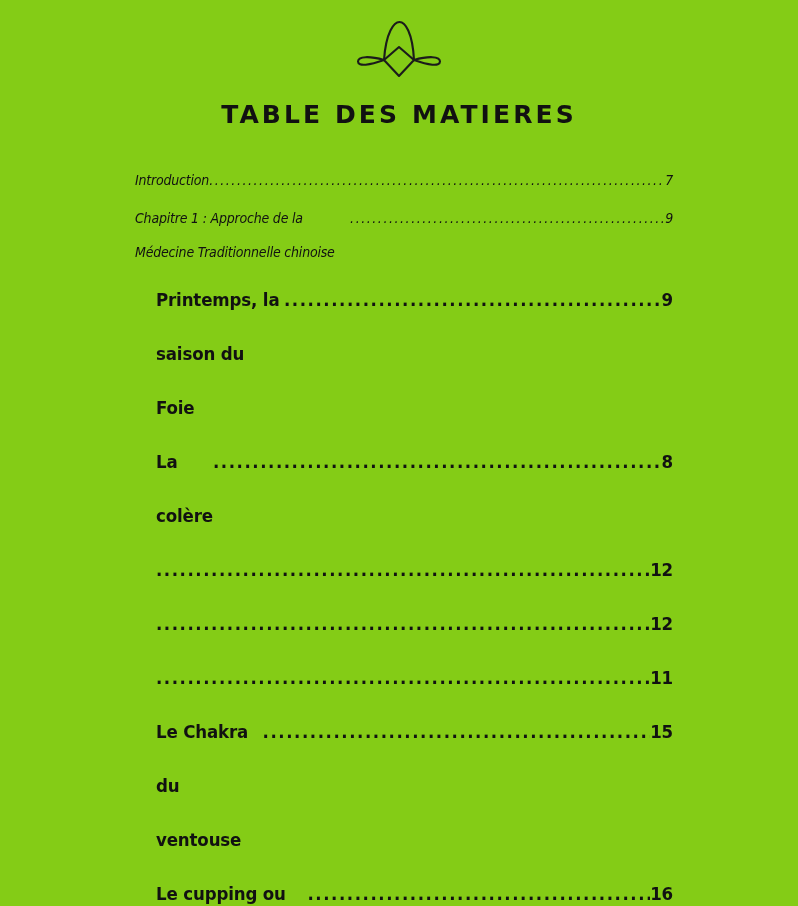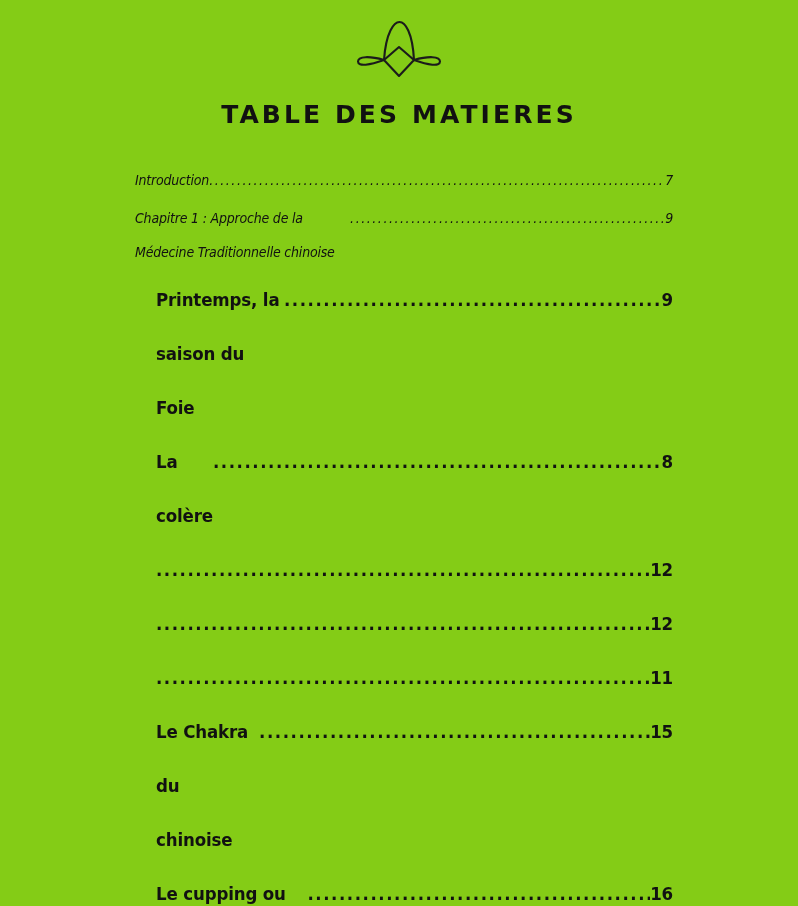--- a/index.html
+++ b/index.html
@@ -175,21 +175,21 @@
       <span class="leader">..................................................................................................</span>
       <span class="page-num">12</span>
     </div>
 
     <div class="toc-entry level-2">
       <span class="leader">..................................................................................................</span>
       <span class="page-num">11</span>
     </div>
 
     <div class="toc-entry level-2">
-      <span class="label">Le Chakra du chinoise </span>
+      <span class="label">Le Chakra du ventouse </span>
       <span class="leader">..................................................................................................</span>
       <span class="page-num">15</span>
     </div>
 
     <div class="toc-entry level-2">
       <span class="label">Le cupping ou thérapie par ventouse </span>
       <span class="leader">..................................................................................................</span>
       <span class="page-num">16</span>
     </div>
 

